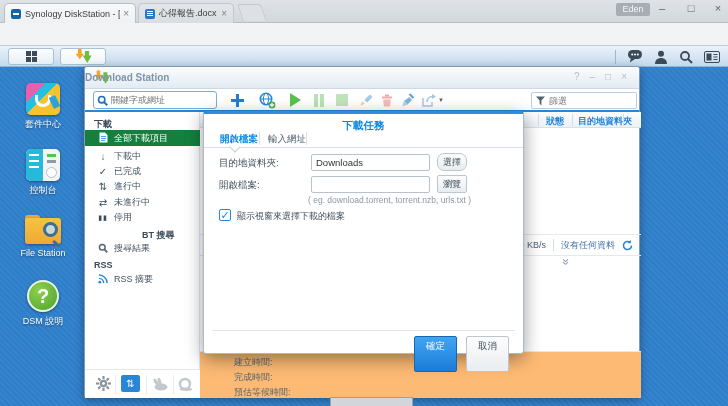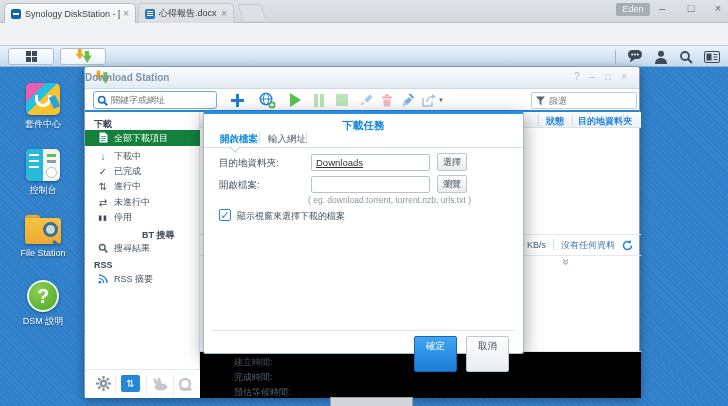--- a/index.html
+++ b/index.html
@@ -109,21 +109,21 @@
     background:linear-gradient(#fcfdfe,#edf2f6); border-bottom:1px solid #d8e0e8; }
   .th-lbl { position:absolute; top:3px; font-size:9px; font-weight:bold; color:#1c82dc; }
   .th-sep { position:absolute; top:2px; width:1px; height:12px; background:#d4dce4; }
   .statusbar { position:absolute; left:115px; top:167px; width:441px; height:22px;
     border-top:1px solid #e3e9ee; border-bottom:1px solid #e3e9ee; }
   .statusbar .inner { position:absolute; right:8px; top:0; height:100%; display:flex; align-items:center; gap:7px;
     font-size:9px; color:#4a6076; }
   .vline { width:1px; height:12px; background:#d4dce4; }
   .chevron2 { position:absolute; left:478px; top:189px; font-size:12px; color:#7f98b5;
     transform:rotate(-90deg); letter-spacing:-2px; }
-  .details { position:absolute; left:115px; top:284px; width:441px; height:47px; border-top:1px solid #e2e8ee; background:#000000;}
+  .details { position:absolute; left:115px; top:284px; width:441px; height:47px; border-top:1px solid #e2e8ee; background:#fdba74;}
   .dlabel { position:absolute; left:34px; font-size:9px; color:#55636f; }
   .ds-bottombar { position:absolute; left:0; top:302px; width:115px; height:29px; border-top:1px solid #e2e8ee; background:#fff; }
   .bb-sep { position:absolute; top:5px; width:1px; height:19px; background:#e7ebef; }
   .stats-btn { position:absolute; left:36px; top:5px; width:19px; height:17px; background:#2787d6; border-radius:2px;
     color:#fff; font-size:10px; text-align:center; line-height:17px; }
 
   
   .dialog { position:absolute; left:118px; top:44px; width:321px; height:243px; background:#fff;
     border:1px solid #a9b9c6; border-top:3px solid #2a8ce2; border-radius:3px; box-shadow:0 5px 18px rgba(0,0,0,.4); }
   .dlg-title { position:absolute; left:0; right:0; top:5px; text-align:center; font-size:10.5px; font-weight:bold; color:#0b87e0; }
@@ -456,22 +456,22 @@
     <div class="dialog">
       <div class="dlg-title">下載任務</div>
       <div class="dlg-tab on" style="left:16px;">開啟檔案</div>
       <div class="tab-vsep" style="left:55px;"></div>
       <div class="dlg-tab off" style="left:64px;">輸入網址</div>
       <div class="tab-vsep" style="left:102px;"></div>
       <div class="dlg-sepline"></div>
       <div class="dlg-notch"></div>
 
       <div class="f-label" style="top:43px;">目的地資料夾:</div>
-      <input class="f-input" style="top: 40px; text-decoration: underline;" value="Downloads">
-      <div class="f-btn" style="top:39px;">選擇</div>
+      <input class="f-input" style="top: 40px;" value="Downloads">
+      <div class="f-btn" style="top:39px;border-radius:7px;">選擇</div>
 
       <div class="f-label" style="top:65px;">開啟檔案:</div>
       <input class="f-input" style="top: 62px;" value="">
       <div class="f-btn" style="top:61px;">瀏覽</div>
 
       <div class="hint">( eg. download.torrent, torrent.nzb, urls.txt )</div>
 
       <div class="cbx"><span>✓</span></div>
       <div class="cbx-lbl">顯示視窗來選擇下載的檔案</div>
 

